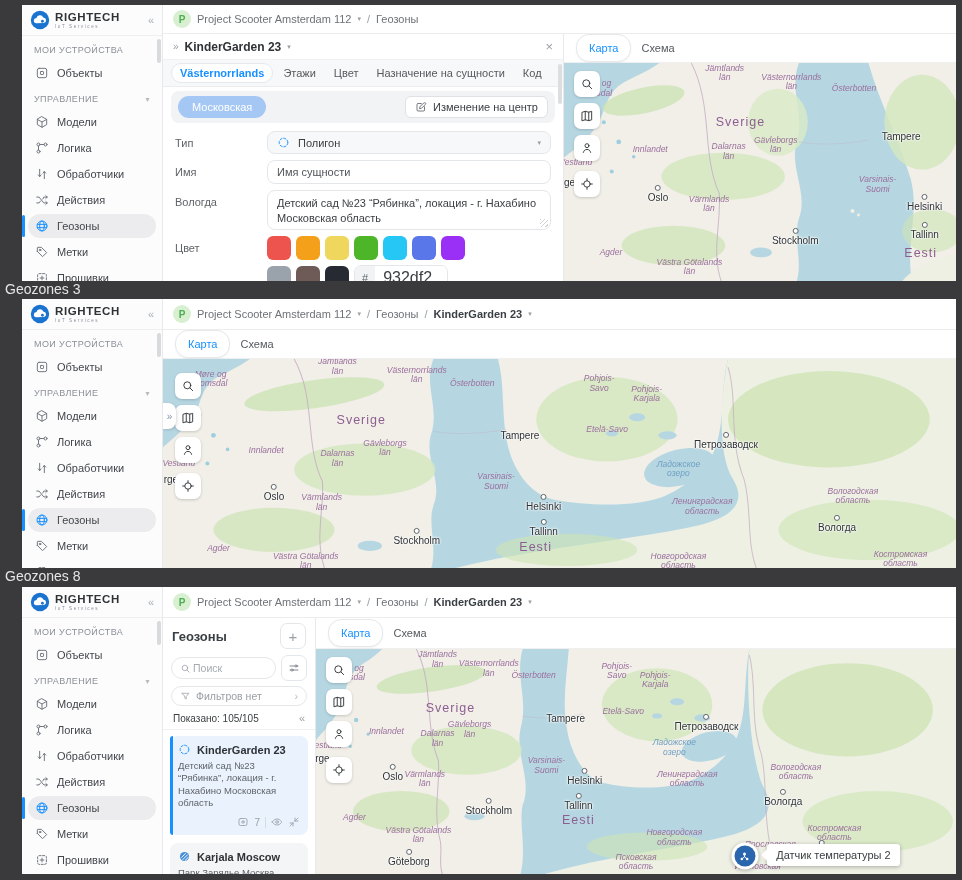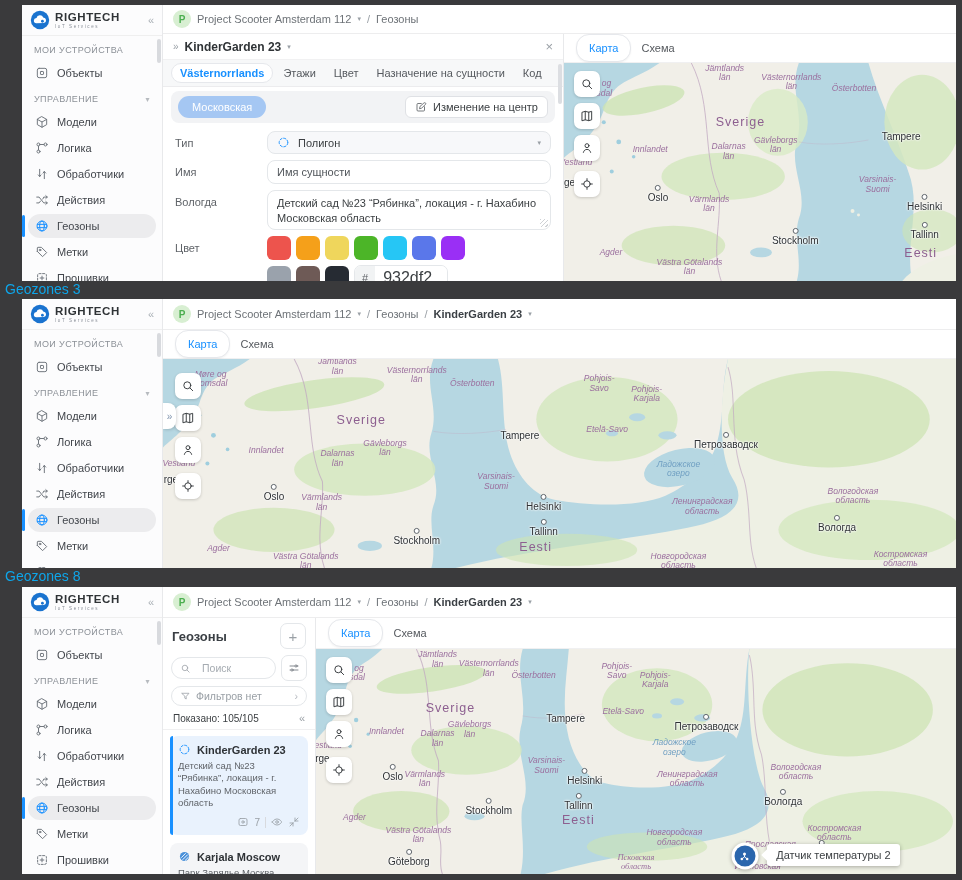--- a/index.html
+++ b/index.html
@@ -1,21 +1,21 @@
 <!DOCTYPE html>
 <html><head>
 <meta charset="utf-8">
 <style>
   html,body{margin:0;padding:0}
   body{width:962px;height:880px;position:relative;background:#3a3a3c;font-family:"Liberation Sans",sans-serif;overflow:hidden;-webkit-font-smoothing:antialiased}
   .shot{position:absolute;left:22px;width:934px;background:#fff;display:flex;overflow:hidden}
   #shot1{top:5px;height:276px}
   #shot2{top:299px;height:269px}
   #shot3{top:587px;height:287px}
-  .divider-label{position:absolute;left:5px;height:34px;line-height:17px;color:#0ea5e9;font-size:14px}
+  .divider-label{position:absolute;left:5px;height:34px;line-height:17px;color:#e5e5e5;font-size:14px}
   #lab1{top:281px}#lab2{top:568px}
 
   
   svg.ico{stroke:currentColor;fill:none;stroke-width:1.7;stroke-linecap:round;stroke-linejoin:round;flex:none}
   svg.ico *{vector-effect:non-scaling-stroke}
 
   
   .sidebar{width:140px;min-width:140px;background:#fcfcfd;border-right:1px solid #e8e9eb;display:flex;flex-direction:column;position:relative}
   .logo-row{height:30px;display:flex;align-items:center;gap:5px;padding:0 8px;border-bottom:1px solid #efefef}
   .logo-ico{width:20px;height:20px}
@@ -90,21 +90,21 @@
   .mbtn{width:26px;height:26px;background:#fff;border-radius:7px;box-shadow:0 1px 3px rgba(0,0,0,.18);display:flex;align-items:center;justify-content:center;color:#3c4043;cursor:pointer}
   .mbtn svg{width:14px;height:14px}
   .mbtn.sep{margin-top:4px}
   .handle{position:absolute;left:0;top:44px;width:13px;height:26px;background:#fff;border-radius:0 8px 8px 0;box-shadow:1px 1px 3px rgba(0,0,0,.15);display:flex;align-items:center;justify-content:center;color:#7f93ad;font-size:10px;z-index:6;cursor:pointer}
 
   
   .geo-panel{width:152px;min-width:152px;border-right:1px solid #e8e9eb;display:flex;flex-direction:column;overflow:hidden}
   .gp-head{display:flex;justify-content:space-between;align-items:center;padding:5px 9px 4px;font-size:13px;font-weight:bold;color:#3a3f44}
   .plus-btn{width:24px;height:24px;border:1px solid #e4e7ea;border-radius:7px;background:#fff;color:#9aa0a6;font-size:15px;font-weight:normal;display:flex;align-items:center;justify-content:center;cursor:pointer}
   .gp-search-row{display:flex;gap:5px;padding:2px 8px 5px;align-items:center}
-  .search-box{flex:1;display:flex;align-items:center;gap:9px;border:1px solid #e4e7ea;border-radius:13px;padding:3px 8px;color:#9aa0a6;min-width:0}
+  .search-box{flex:1;display:flex;align-items:center;gap:0;border:1px solid #e4e7ea;border-radius:13px;padding:3px 8px;color:#9aa0a6;min-width:0}
   .search-box svg{width:11px;height:11px}
   .search-box input{border:none;outline:none;width:100%;font-size:10.5px;color:#3c4043;font-family:"Liberation Sans",sans-serif;background:transparent}
   .search-box input::placeholder{color:#a5abb1}
   .filter-sq{width:24px;height:24px;min-width:24px;border:1px solid #e4e7ea;border-radius:7px;background:#fff;color:#70767d;display:flex;align-items:center;justify-content:center;cursor:pointer}
   .filter-sq svg{width:12px;height:12px}
   .filter-row{margin:0 8px 5px;display:flex;align-items:center;gap:5px;border:1px solid #e4e7ea;border-radius:13px;padding:3px 8px;color:#9aa0a6;font-size:10.5px;cursor:pointer}
   .filter-row svg{width:11px;height:11px}
   .filter-row .chev{margin-left:auto;color:#b6bac0}
   .shown-row{display:flex;justify-content:space-between;align-items:center;padding:1px 10px 5px;font-size:10px;color:#3c4043}
   .shown-row .chev{color:#9aa0a6;font-size:11px;cursor:pointer}
@@ -892,21 +892,21 @@
               <span class="maplabel city dot" style="left: 41%; top: 68%;">Tallinn</span>
               <span class="maplabel country" style="left: 41%; top: 76%;">Eesti</span>
               <span class="maplabel region" style="left: 6%; top: 75%;">Agder</span>
               <span class="maplabel region" style="left: 16%; top: 83%;">Västra Götalands
 län</span>
               <span class="maplabel region" style="left: 56%; top: 84%;">Новгородская
 область</span>
               <span class="maplabel region" style="left: 81%; top: 82%;">Костромская
 область</span>
               <span class="maplabel city dot" style="left: 14.5%; top: 93%;">Göteborg</span>
-              <span class="maplabel region" style="left: 50%; top: 95%; font-family: Liberation Serif, serif;">Псковская
+              <span class="maplabel region" style="left: 50%; top: 95%;">Псковская
 область</span>
               <span class="maplabel region" style="left: 71%; top: 87%;">Ярославская</span>
               <span class="maplabel city dot" style="left: 79%; top: 89%;">Кострома</span>
               <span class="maplabel region" style="left: 69%; top: 97%;">Ивановская</span>
             </div>
           <div class="map-ctrls">
             <div class="mbtn">
                 <svg class="ico">
                   <use href="#i-search"></use>
                 </svg>

